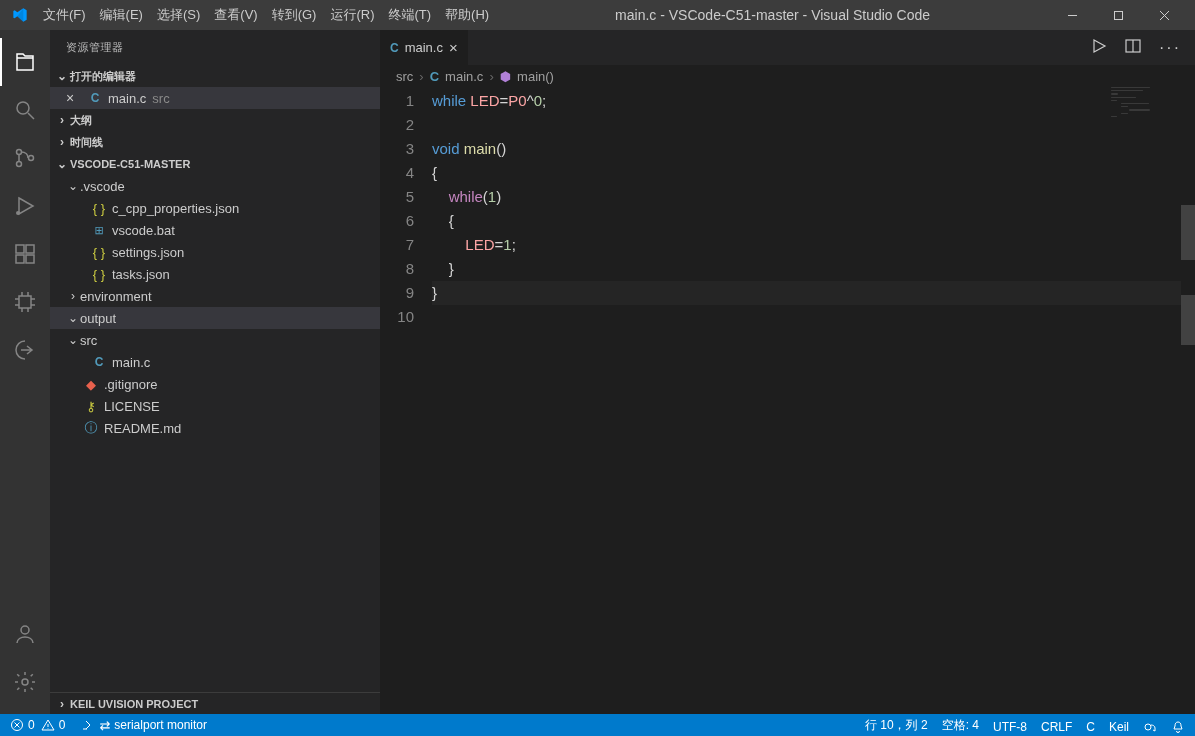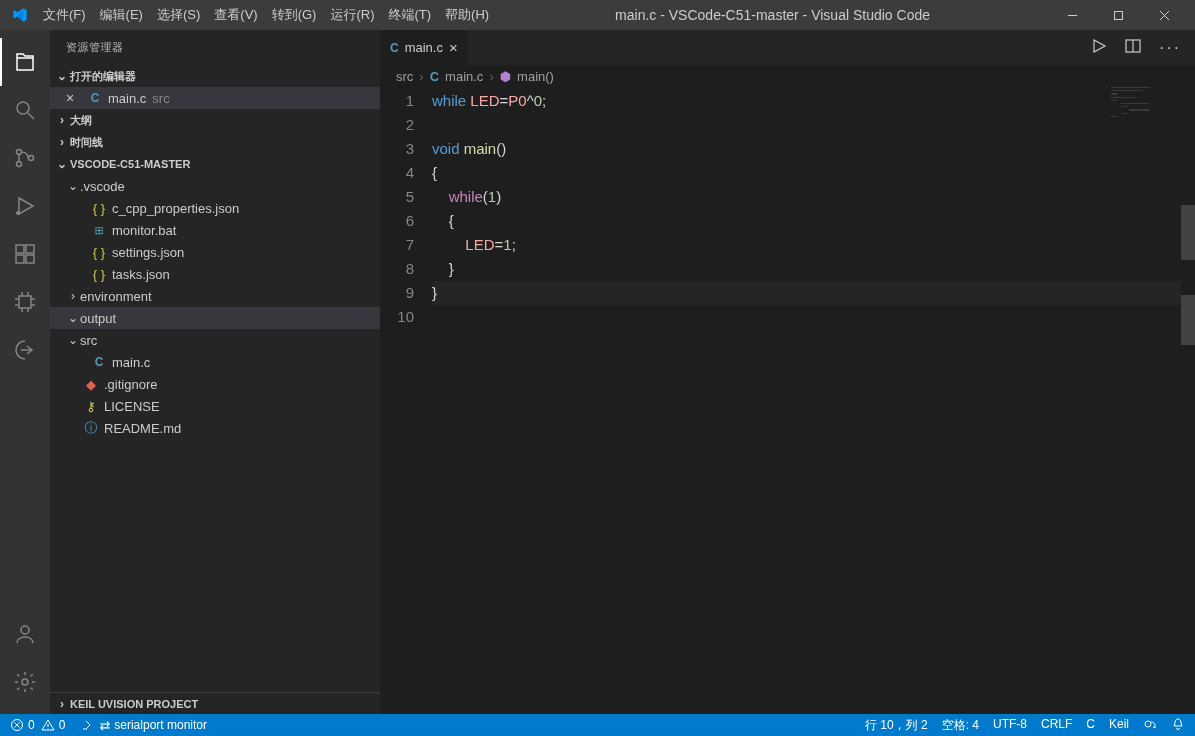--- a/index.html
+++ b/index.html
@@ -72,21 +72,21 @@
 .minimap div{height:2px;background:#555;border-radius:1px;}
 
 
 .scroll-v{position:absolute;right:0;top:35px;bottom:0;width:14px;background:#1e1e1e;}
 .scroll-thumb{position:absolute;right:0;top:140px;width:14px;height:55px;background:#424242;}
 .scroll-thumb2{position:absolute;right:0;top:230px;width:14px;height:50px;background:#424242;}
 
 
 .statusbar { height:22px; background:#007acc; color:#ffffff; display:flex; align-items:center; font-size:12px; padding:0 10px; gap:8px;}
 .statusbar .left { display:flex; align-items:center; gap:6px;}
-.statusbar .right { margin-left:auto; display:flex; align-items:flex-start; gap:14px;}
+.statusbar .right { margin-left:auto; display:flex; align-items:flex-end; gap:14px;}
 .statusbar .item { display:flex; align-items:center; gap:4px; cursor:pointer;}
 .statusbar svg { width:14px; height:14px; }
 
 
 .fi-c { color:#519aba; font-weight:bold; font-size:12px; }
 .fi-json { color:#cbcb41; }
 .fi-bat { color:#519aba; font-size:11px; }
 .fi-git { color:#e8614d; }
 .fi-lic { color:#cbcb41; }
 .fi-md { color:#519aba; }
@@ -227,21 +227,21 @@
       <div class="tree-item indent1">
           <span class="chev">⌄</span>
           <span>.vscode</span>
         </div>
       <div class="tree-item indent3">
           <span class="icon fi-json">{ }</span>
           <span>c_cpp_properties.json</span>
         </div>
       <div class="tree-item indent3">
           <span class="icon fi-bat">⊞</span>
-          <span>monitor.bat</span>
+          <span>vscode.bat</span>
         </div>
       <div class="tree-item indent3">
           <span class="icon fi-json">{ }</span>
           <span>settings.json</span>
         </div>
       <div class="tree-item indent3">
           <span class="icon fi-json">{ }</span>
           <span>tasks.json</span>
         </div>
       <div class="tree-item indent1">

